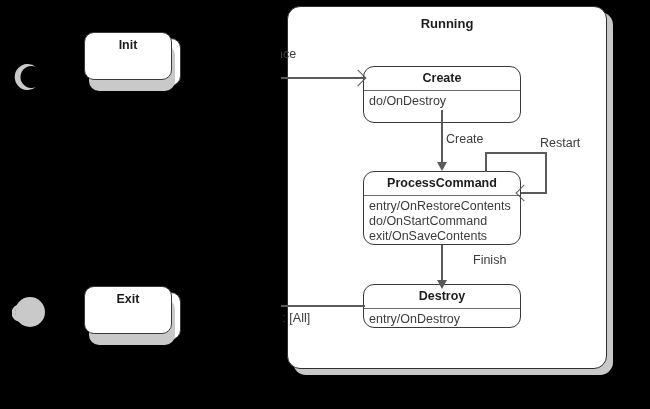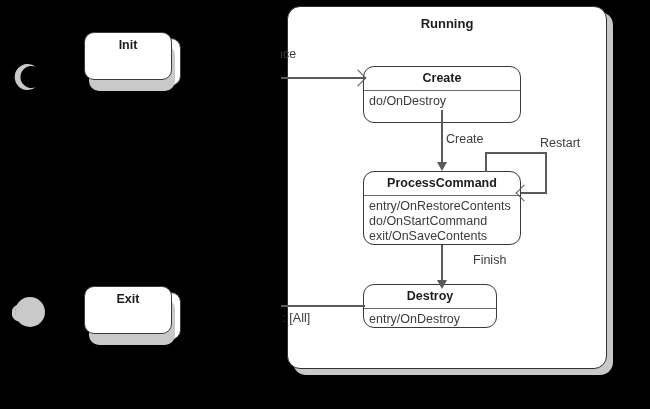--- a/index.html
+++ b/index.html
@@ -66,21 +66,21 @@
   #running .state-title { padding-top: 10px; font-size: 13px; }
 
   
   #create-shadow  { left: 369px; top: 72px;  width: 158px; height: 44px; }
   #create         { left: 363px; top: 66px;  width: 158px; height: 57px; }
 
   #process-shadow { left: 369px; top: 177px; width: 158px; height: 74px; }
   #process        { left: 363px; top: 171px; width: 158px; height: 74px; }
 
   #destroy-shadow { left: 369px; top: 290px; width: 158px; height: 44px; }
-  #destroy        { left: 363px; top: 284px; width: 134px; height: 44px; }
+  #destroy        { left: 363px; top: 284px; width: 158px; height: 44px; }
 
   .inner .state-title { padding-top: 5px; }
 
   
   #init-back   { left: 88px;  top: 38px;  width: 90px;  height: 50px; }
   #init-shadow { left: 84px;  top: 44px;  width: 90px;  height: 48px; }
   #init        { left: 79px;  top: 32px;  width: 92px;  height: 50px; }
 
   #exit-back   { left: 88px;  top: 292px; width: 90px;  height: 50px; }
   #exit-shadow { left: 84px;  top: 298px; width: 90px;  height: 48px; }

